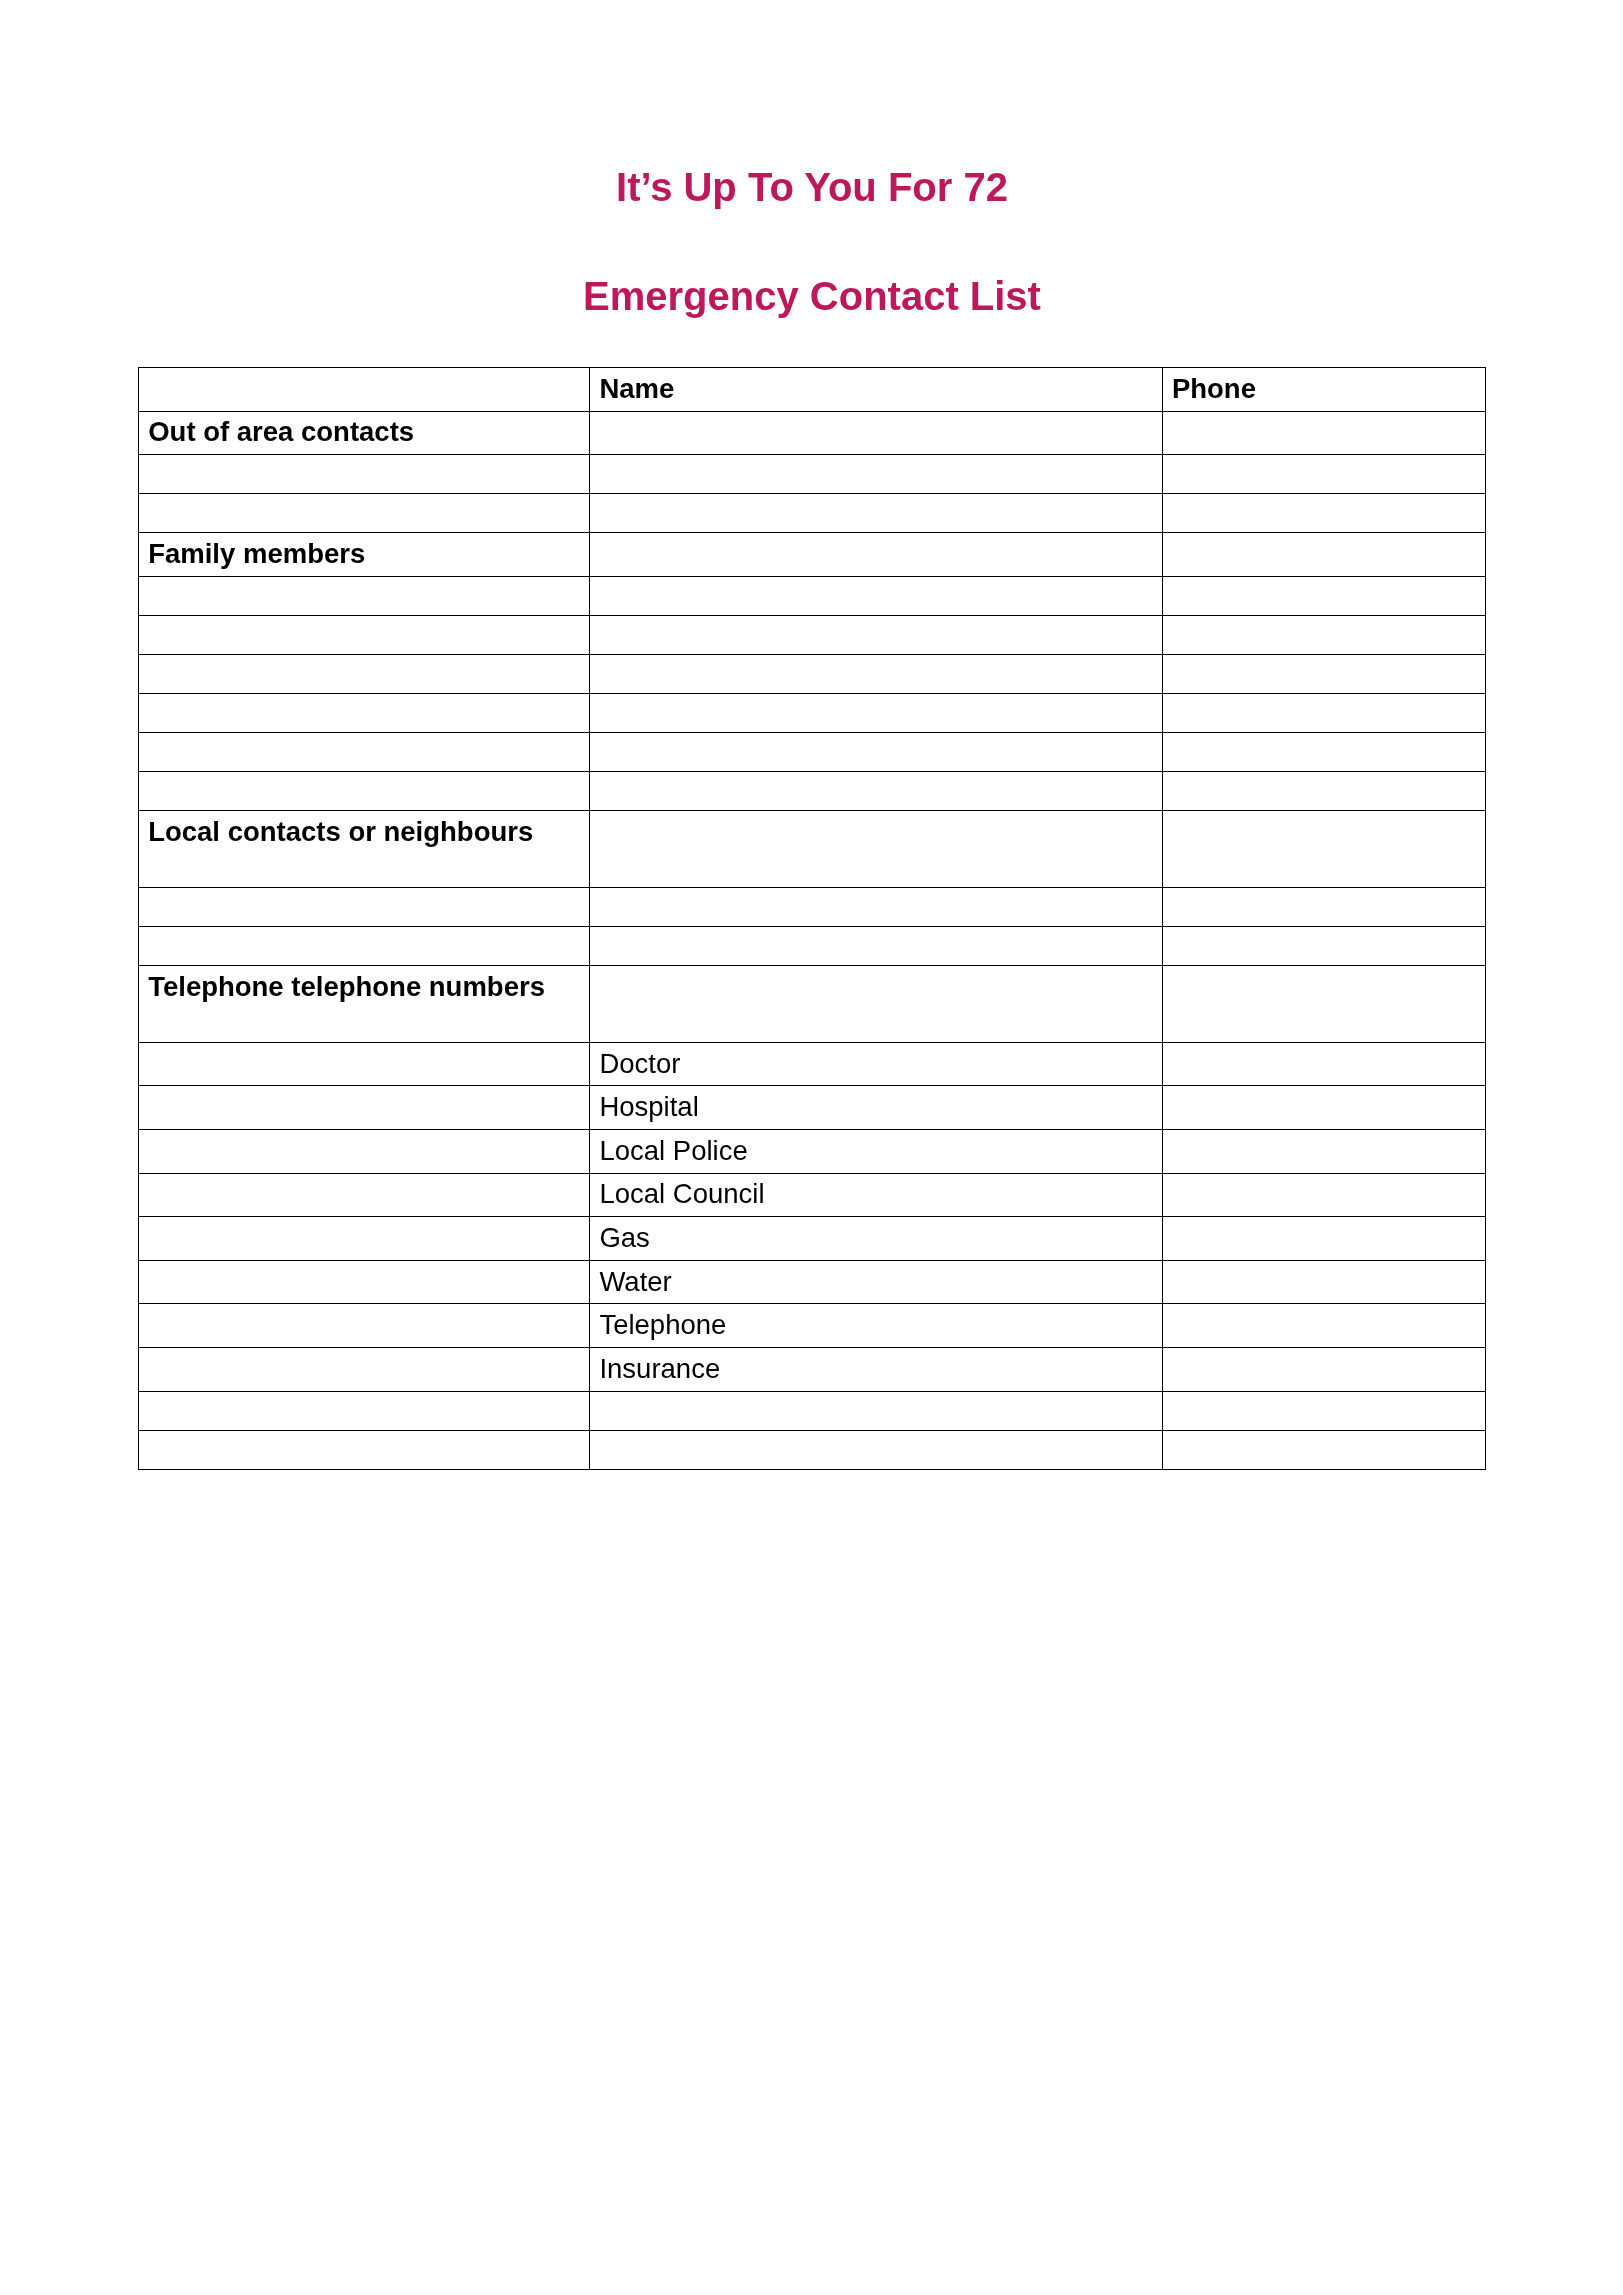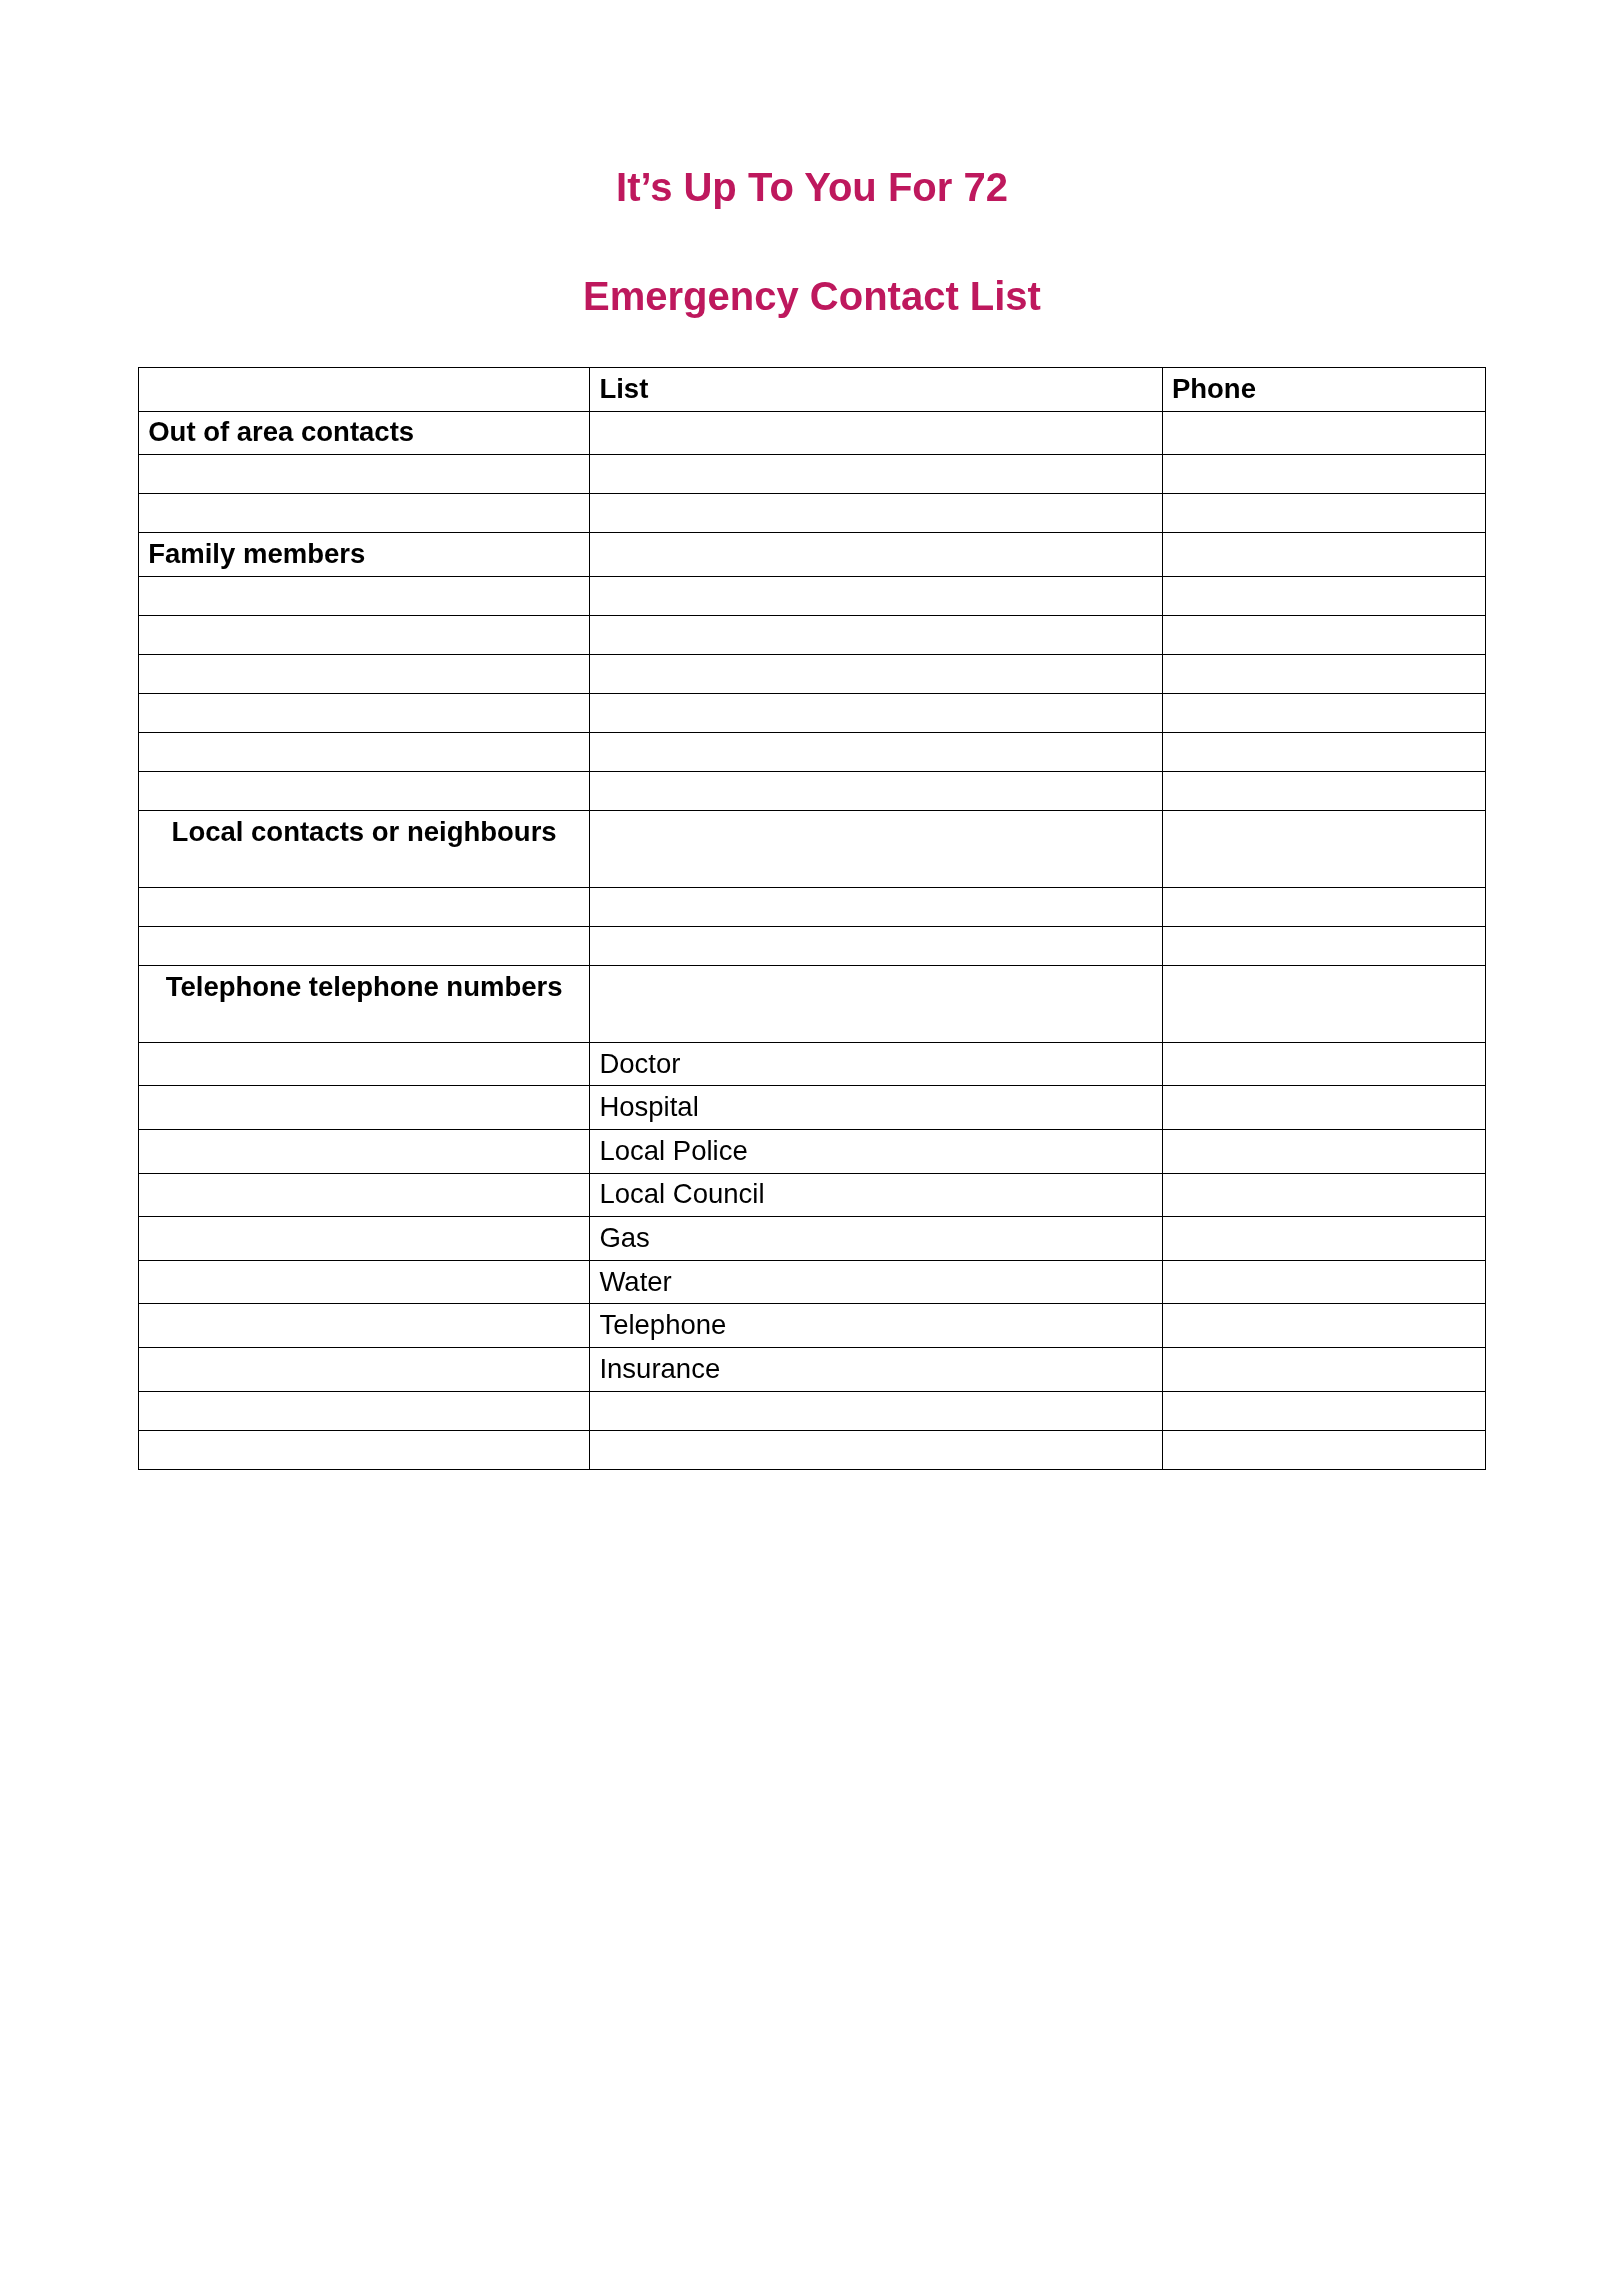--- a/index.html
+++ b/index.html
@@ -34,38 +34,38 @@
     td {
       border: 1.8px solid #000;
       font-size: 27.5px;
       line-height: 1.35;
       padding: 1.8px 9.2px 3.7px 9.2px;
       color: #000;
       vertical-align: top;
       height: 39px;
     }
     .bold { font-weight: bold; }
-    .tall { height: 77px; text-align: center; }
+    .tall { height: 77px; }
   </style>
 </head>
 <body>
 
 <h1 class="heading title1">It’s Up To You For 72</h1>
 <h1 class="heading title2">Emergency Contact List</h1>
 
 <table>
   <colgroup>
       <col class="c1">
       <col class="c2">
       <col class="c3">
     </colgroup>
   <tbody>
     <tr>
       <td class="bold"></td>
-      <td class="bold">List</td>
+      <td class="bold">Name</td>
       <td class="bold">Phone</td>
     </tr>
 
     <tr>
       <td class="bold">Out of area contacts</td>
       <td></td>
       <td></td>
     </tr>
     <tr>
         <td></td>

